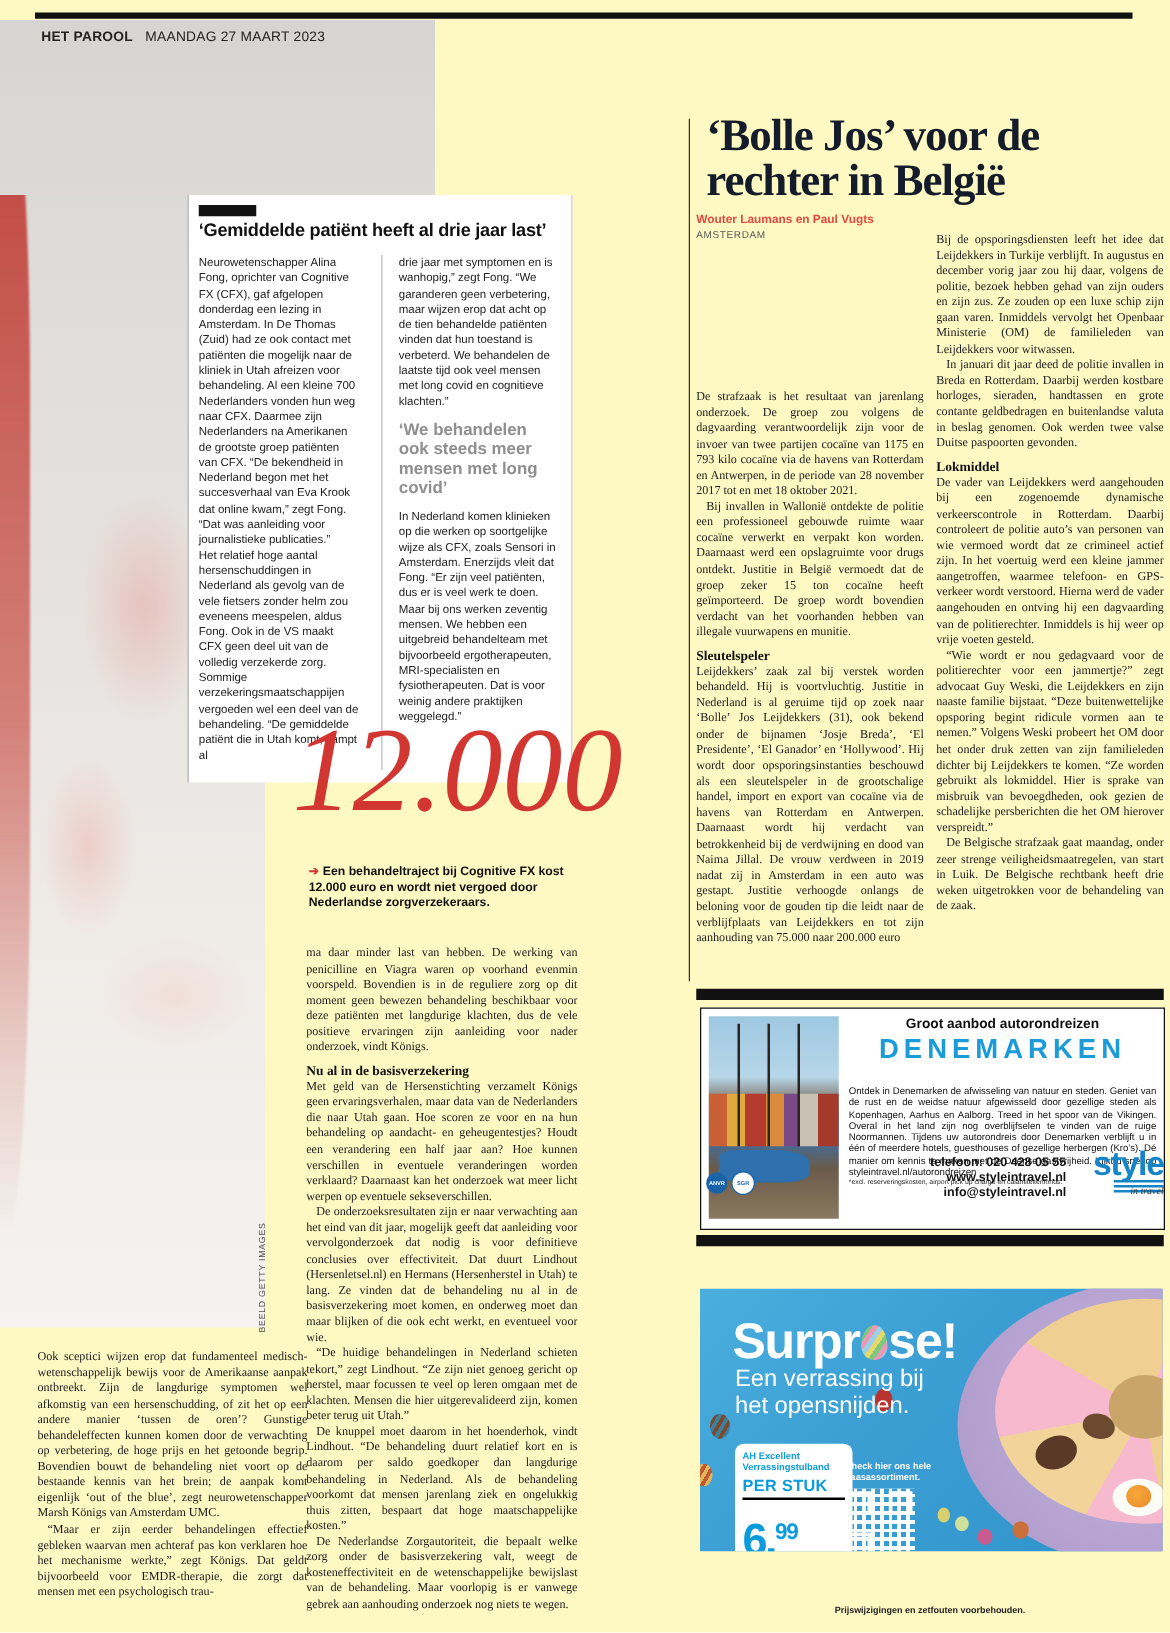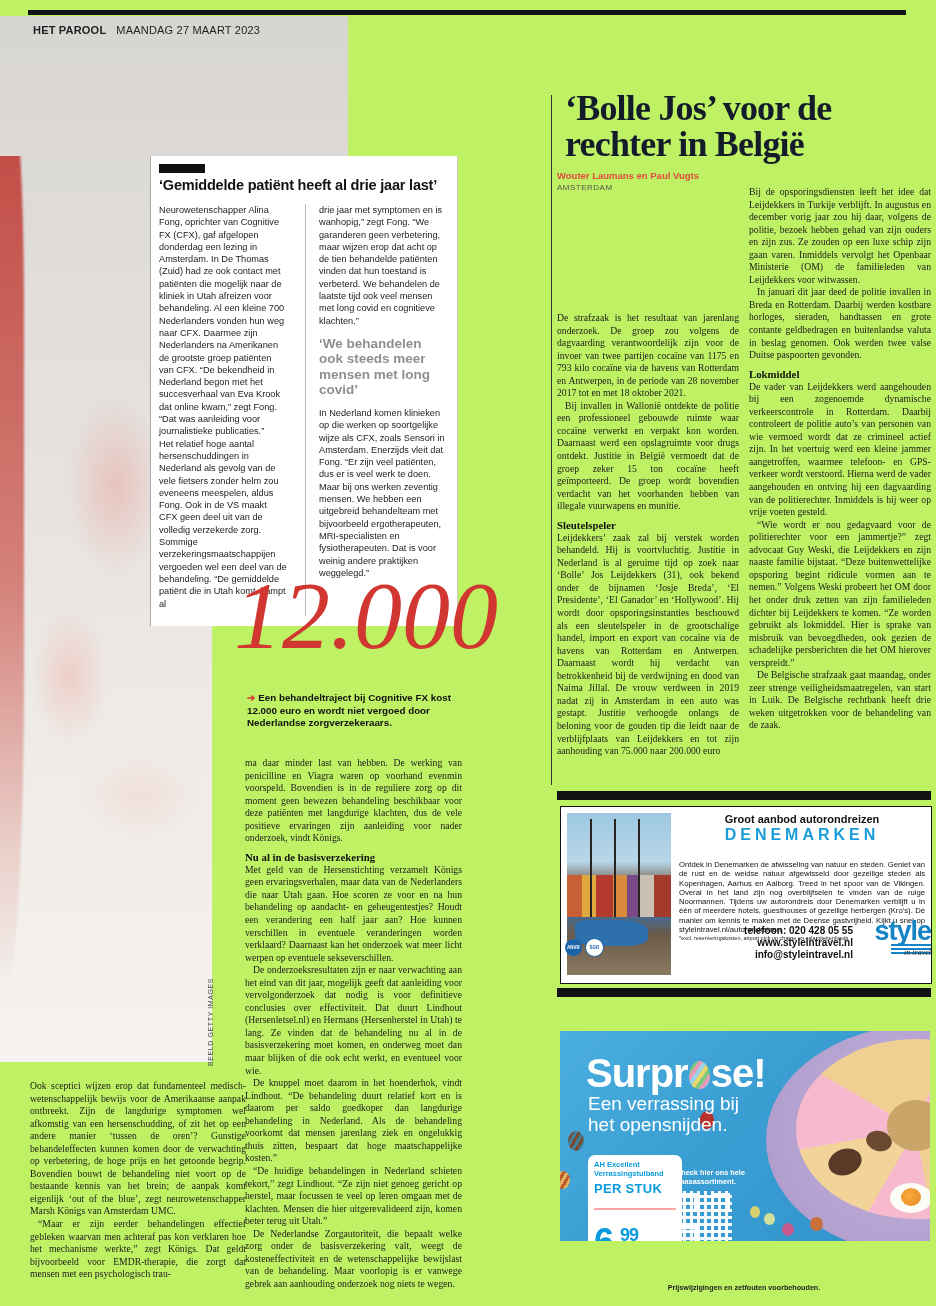--- a/index.html
+++ b/index.html
@@ -1,16 +1,16 @@
 <!DOCTYPE html>
 <html><head>
 <meta charset="utf-8">
 <style>
   html,body{margin:0;padding:0;background:#fff;}
-  #canvas{position:relative;width:936px;height:1306px;background:#bef264;overflow:hidden;
+  #canvas{position:relative;width:936px;height:1306px;background:#fef9c3;overflow:hidden;
           font-family:"Liberation Sans",sans-serif;color:#1b1b1b;}
   .abs{position:absolute;}
 
   
   .topbar{left:28px;top:10px;width:878px;height:5px;background:#111;}
   .mast{left:33px;top:24px;font-size:11px;color:#222;letter-spacing:.2px;}
   .mast b{font-weight:bold;margin-right:10px;}
   .pagehead{right:30px;top:14px;font-size:31px;color:#1c1c1c;letter-spacing:-.5px;}
   .pagehead .sec{font-weight:normal;font-stretch:condensed;}
   .pagehead .num{font-weight:bold;margin-left:8px;}
@@ -73,21 +73,21 @@
   .adbar{left:557px;width:374px;height:9px;background:#111;}
   .dkad{left:560px;top:806px;width:370px;height:176px;border:1px solid #111;background:#fff;}
   .dkphoto{position:absolute;left:6px;top:6px;width:104px;height:162px;overflow:hidden;
     background:linear-gradient(180deg,#9ec8e2 0%,#b7d6e8 30%,#7d7468 42%,#3c70a8 60%,#6a5a48 75%,#8a7a62 100%);}
   .dkphoto .houses{position:absolute;left:0;top:38%;width:100%;height:26%;
     background:linear-gradient(90deg,#c95f35 0 14%,#e0a93f 14% 28%,#b43a2e 28% 44%,#d98a3a 44% 58%,#7a4a86 58% 70%,#c9c2b4 70% 84%,#a33a2c 84% 100%);}
   .dkphoto .boat{position:absolute;left:8%;bottom:18%;width:70%;height:16%;background:#2e6fae;border-radius:20% 40% 30% 30%;}
   .dkphoto .mast{position:absolute;top:4%;width:2px;height:60%;background:#2a2420;}
   .dktext{position:absolute;left:118px;top:6px;width:246px;}
   .dkt-h1{font-size:11px;font-weight:bold;text-align:center;color:#111;}
-  .dkt-h2{font-size:16px;font-weight:bold;text-align:center;color:#1b9cd8;letter-spacing:4px;margin-top:1px;}
+  .dkt-h2{font-size:22px;font-weight:bold;text-align:center;color:#1b9cd8;letter-spacing:4px;margin-top:1px;}
   .dkt-body{font-size:7.7px;line-height:9.3px;text-align:justify;color:#111;margin-top:16px;}
   .dkt-fine{font-size:5.5px;color:#222;margin-top:1px;}
   .dkt-contact{position:absolute;right:78px;top:118px;text-align:right;font-weight:bold;color:#111;}
   .dkt-contact div{font-size:10px;line-height:12px;}
   .dklogos{position:absolute;left:4px;top:128px;}
   .dklogo{display:inline-block;width:17px;height:17px;border-radius:50%;color:#fff;font-size:4.5px;
           line-height:17px;text-align:center;font-weight:bold;margin-right:3px;}
   .dklogo.anvr{background:#1b63a8;}
   .dklogo.sgr{background:#c22a2a;border:1px solid #1b63a8;color:#1b63a8;background:#fff;}
   .stylelogo{position:absolute;right:0px;top:112px;width:72px;text-align:right;}
@@ -99,21 +99,21 @@
   .ahad{left:560px;top:998px;width:370px;height:210px;overflow:hidden;
         background:linear-gradient(135deg,#4aaede 0%,#3b9ed3 45%,#2f93cc 100%);margin-top:33px;}
   .ah-title{position:absolute;left:26px;top:20px;font-size:40px;font-weight:bold;color:#fff;letter-spacing:-1px;}
   .ah-egg{display:inline-block;width:21px;height:28px;border-radius:50% 50% 50% 50%/60% 60% 40% 40%;
           vertical-align:-2px;margin:0 1px;
           background:repeating-linear-gradient(125deg,#e8d86a 0 4px,#7fc97f 4px 8px,#e89ab8 8px 12px,#9ad0e8 12px 16px);}
   .ah-sub{position:absolute;left:28px;top:62px;font-size:19px;line-height:21px;color:#fff;}
   .ah-card{position:absolute;left:28px;top:124px;width:82px;height:92px;background:#fff;border-radius:7px;padding:6px 6px;}
   .ah-card .l1{font-size:7.5px;font-weight:bold;color:#0a9bdc;line-height:8.5px;}
   .ah-card .l2{font-size:13px;font-weight:bold;color:#0a9bdc;letter-spacing:.3px;margin-top:3px;
-               border-bottom:2px solid #fca5a5;padding-bottom:12px;}
+               border-bottom:2px solid #000000;padding-bottom:2px;}
   .ah-card .price{font-size:36px;font-weight:bold;color:#0a9bdc;line-height:50px;letter-spacing:-2px;}
   .ah-card .price sup{font-size:18px;letter-spacing:-1px;}
   .ah-check{position:absolute;left:116px;top:138px;width:72px;font-size:7.3px;line-height:8.5px;font-weight:bold;color:#fff;}
   .ah-qr{position:absolute;left:116px;top:160px;width:56px;height:56px;
      background-image:repeating-linear-gradient(0deg,rgba(255,255,255,.95) 0 3px,transparent 3px 7px),
                       repeating-linear-gradient(90deg,rgba(255,255,255,.95) 0 3px,transparent 3px 7px);}
   .ah-qr .c{position:absolute;width:13px;height:13px;border:3px solid #fff;background:transparent;}
   .ah-plate{position:absolute;left:206px;top:-6px;width:310px;height:230px;border-radius:50%;
             background:radial-gradient(circle at 45% 45%,#c4b3dd 0%,#b3a0cf 60%,#a28fbf 100%);}
   .ah-cake{position:absolute;left:236px;top:8px;width:240px;height:180px;border-radius:50%;overflow:hidden;
@@ -169,22 +169,22 @@
   <div class="abs bignum">12.000</div>
   <div class="abs bigcap">
     <span class="arr">➔</span><span>Een behandeltraject bij Cognitive FX kost 12.000 euro en wordt niet vergoed door Nederlandse zorgverzekeraars.</span>
   </div>
 
   <div class="abs serifcol midcol">
     <p>ma daar minder last van hebben. De werking van penicilline en Viagra waren op voorhand evenmin voorspeld. Bovendien is in de reguliere zorg op dit moment geen bewezen behandeling beschikbaar voor deze patiënten met langdurige klachten, dus de vele positieve ervaringen zijn aanleiding voor nader onderzoek, vindt Königs.</p>
     <h3>Nu al in de basisverzekering</h3>
     <p>Met geld van de Hersenstichting verzamelt Königs geen ervaringsverhalen, maar data van de Nederlanders die naar Utah gaan. Hoe scoren ze voor en na hun behandeling op aandacht- en geheugentestjes? Houdt een verandering een half jaar aan? Hoe kunnen verschillen in eventuele veranderingen worden verklaard? Daarnaast kan het onderzoek wat meer licht werpen op eventuele sekseverschillen.</p>
     <p class="ind">De onderzoeksresultaten zijn er naar verwachting aan het eind van dit jaar, mogelijk geeft dat aanleiding voor vervolgonderzoek dat nodig is voor definitieve conclusies over effectiviteit. Dat duurt Lindhout (Hersenletsel.nl) en Hermans (Hersenherstel in Utah) te lang. Ze vinden dat de behandeling nu al in de basisverzekering moet komen, en onderweg moet dan maar blijken of die ook echt werkt, en eventueel voor wie.</p>
+    <p class="ind">“De huidige behandelingen in Nederland schieten tekort,” zegt Lindhout. “Ze zijn niet genoeg gericht op herstel, maar focussen te veel op leren omgaan met de klachten. Mensen die hier uitgerevalideerd zijn, komen beter terug uit Utah.”</p>
     <p class="ind">De knuppel moet daarom in het hoenderhok, vindt Lindhout. “De behandeling duurt relatief kort en is daarom per saldo goedkoper dan langdurige behandeling in Nederland. Als de behandeling voorkomt dat mensen jarenlang ziek en ongelukkig thuis zitten, bespaart dat hoge maatschappelijke kosten.”</p>
-    <p class="ind">“De huidige behandelingen in Nederland schieten tekort,” zegt Lindhout. “Ze zijn niet genoeg gericht op herstel, maar focussen te veel op leren omgaan met de klachten. Mensen die hier uitgerevalideerd zijn, komen beter terug uit Utah.”</p>
     <p class="ind">De Nederlandse Zorgautoriteit, die bepaalt welke zorg onder de basisverzekering valt, weegt de kosteneffectiviteit en de wetenschappelijke bewijslast van de behandeling. Maar voorlopig is er vanwege gebrek aan aanhouding onderzoek nog niets te wegen.</p>
   </div>
   <div class="abs serifcol leftcol">
     <p>Ook sceptici wijzen erop dat fundamenteel medisch-wetenschappelijk bewijs voor de Amerikaanse aanpak ontbreekt. Zijn de langdurige symptomen wel afkomstig van een hersenschudding, of zit het op een andere manier ‘tussen de oren’? Gunstige behandeleffecten kunnen komen door de verwachting op verbetering, de hoge prijs en het getoonde begrip. Bovendien bouwt de behandeling niet voort op de bestaande kennis van het brein; de aanpak komt eigenlijk ‘out of the blue’, zegt neurowetenschapper Marsh Königs van Amsterdam UMC.</p>
     <p class="ind">“Maar er zijn eerder behandelingen effectief gebleken waarvan men achteraf pas kon verklaren hoe het mechanisme werkte,” zegt Königs. Dat geldt bijvoorbeeld voor EMDR-therapie, die zorgt dat mensen met een psychologisch trau-</p>
   </div>
 
   <div class="abs vrule"></div>
   <div class="abs rhead">‘Bolle Jos’ voor de rechter in België</div>
   <div class="abs byline">Wouter Laumans en Paul Vugts</div>

